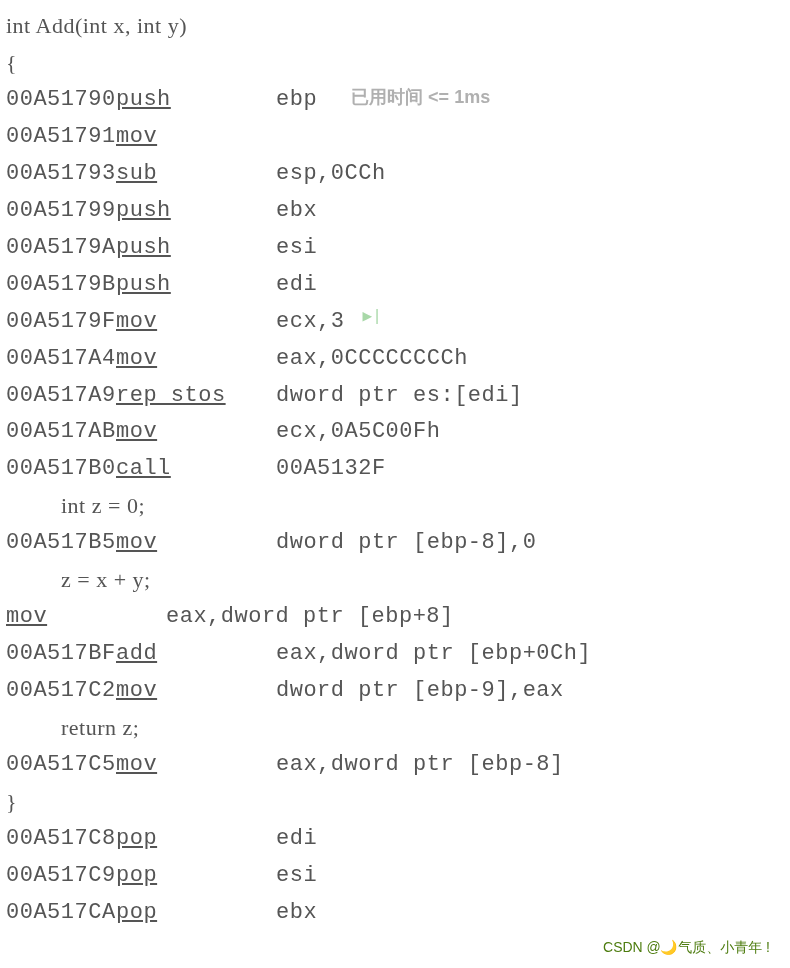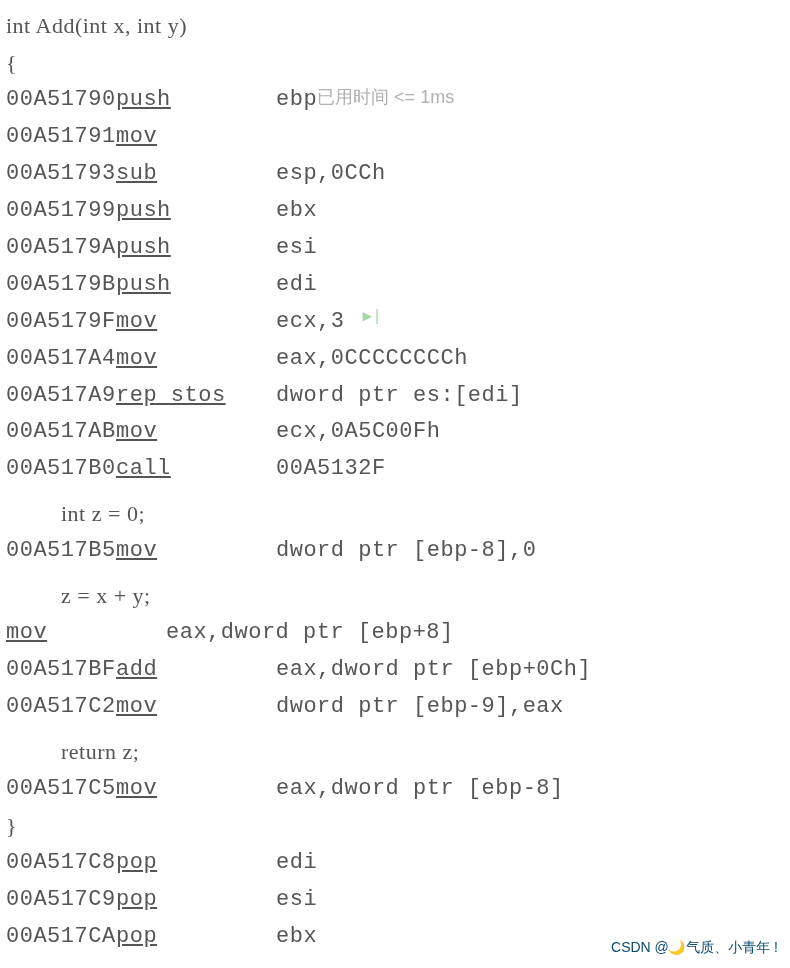--- a/index.html
+++ b/index.html
@@ -38,39 +38,40 @@
     .op {
       letter-spacing: 0.5px;
     }
     .src-line {
       white-space: pre;
       letter-spacing: 0.5px;
       font-family: Liberation Serif, serif;
     }
     .indent1 {
       padding-left: 55px;
-      margin-top: 8px;
     }
     .timing {
       color: #b0b0b0;
       font-family: "Segoe UI", Arial, sans-serif;
       font-size: 18px;
+      margin-left: 34px;
       letter-spacing: 0;
+      font-weight: bold;
     }
     .inline-icon {
       color: #a8d8a8;
       margin-left: 18px;
       font-size: 16px;
       letter-spacing: 0;
     }
     .watermark {
       position: absolute;
-      right: 12px;
+      right: 20px;
       bottom: 8px;
-      color: #0c4a6e;
+      color: #4d7c0f;
       font-family: "Segoe UI", Arial, sans-serif;
       font-size: 14px;
       letter-spacing: 0;
       margin-top: 40px;
     }
   </style>
 </head>
 <body>
 
 <div class="src-line">int Add(int x, int y)</div>

